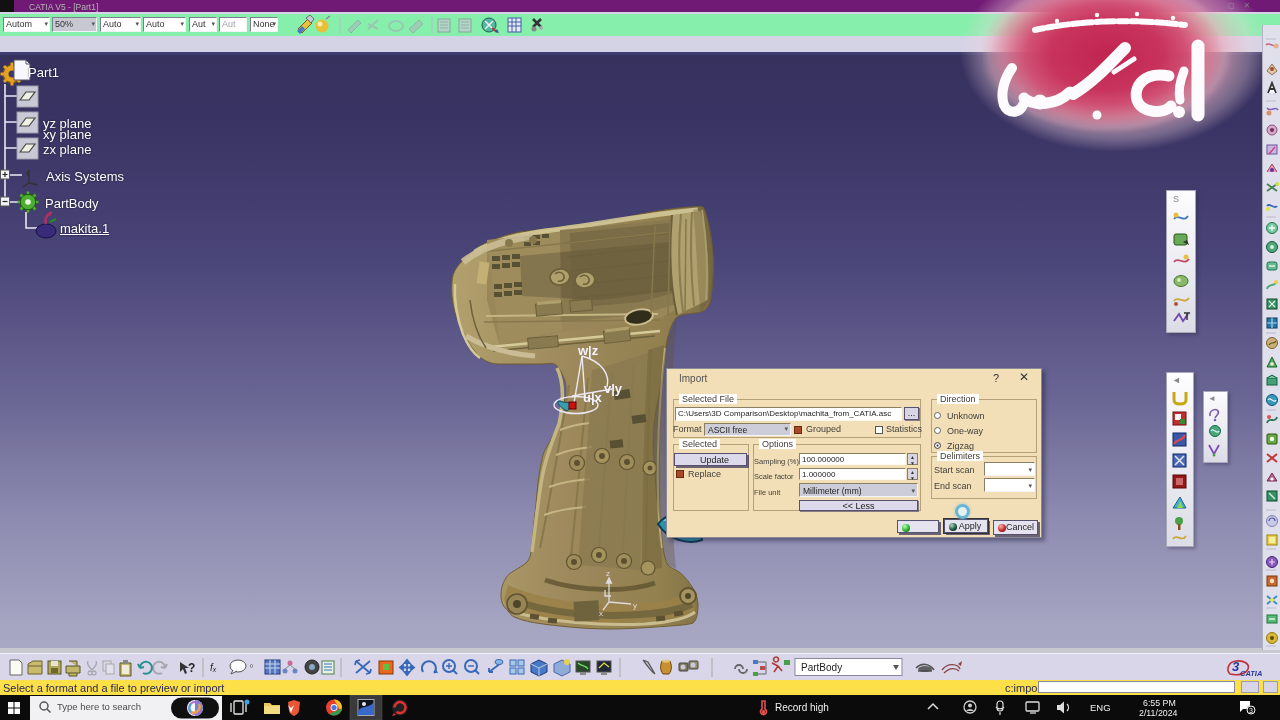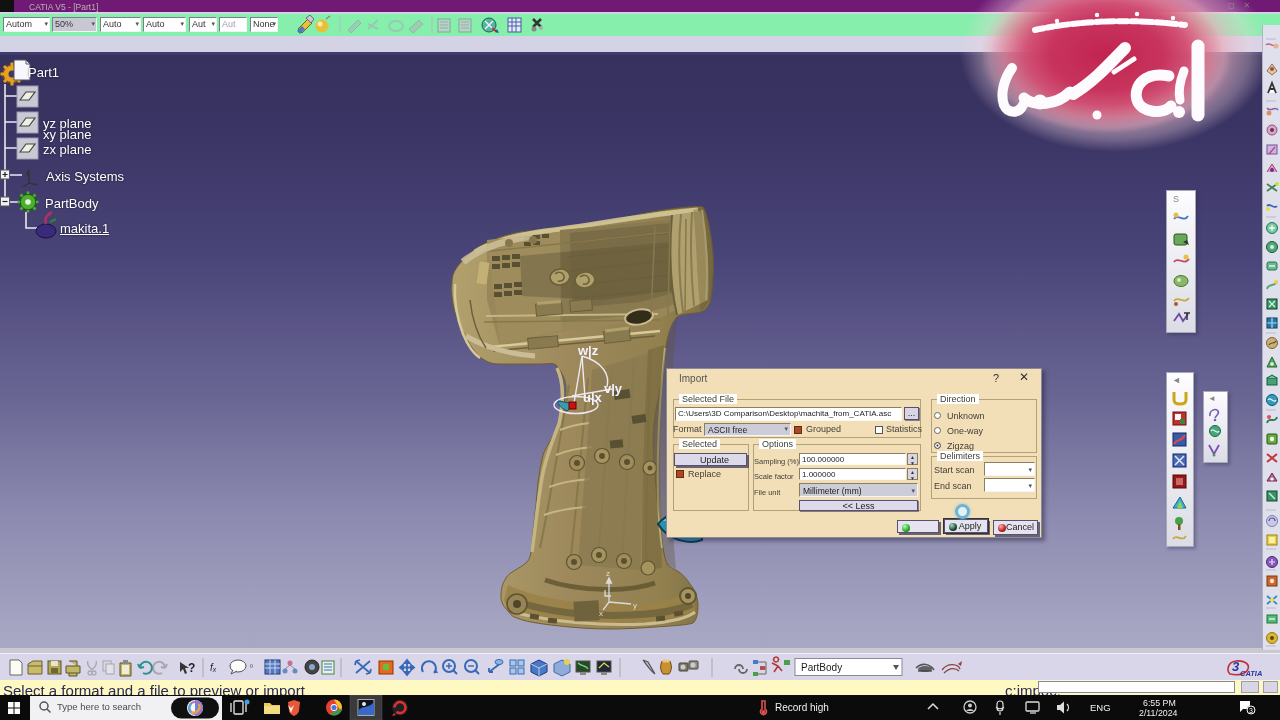--- a/index.html
+++ b/index.html
@@ -16,21 +16,21 @@
 #topbar{left:0;top:14px;width:1280px;height:22px;background:#86efac;}
 #topbar .cb{position:absolute;top:3px;height:15px;background:#fff;border:1px solid #9a9aa8;border-top-color:#7d7d90;border-left-color:#7d7d90;border-bottom-color:#f2f2f8;border-right-color:#f2f2f8;font-size:9px;color:#333;padding:1px 2px;}
 #topbar .cb .arr{position:absolute;right:1px;top:2px;font-size:7px;color:#555;}
 #sepline{left:0;top:52px;width:1280px;height:3px;background:#3e3c6e;}
 
 #viewport{left:0;top:55px;width:1280px;height:593px;background:linear-gradient(#37315e 0%,#3a3464 12%,#4a4578 34%,#6a6694 58%,#8d8bb0 78%,#a5a4c1 96%,#a9a8c4 100%);}
 #vplight{left:0;top:648px;width:1280px;height:5px;background:#c9c9d2;}
 
 #botbar{left:0;top:653px;width:1280px;height:27px;background:#d8d6e8;border-top:1px solid #f0eff8;}
 
-#statusbar{left:0;top:680px;width:1280px;height:15px;background:#fef9c3;font-size:15px;color:#2a2a55;}
+#statusbar{left:0;top:680px;width:1280px;height:15px;background:#fde047;font-size:11px;color:#2a2a55;}
 
 #taskbar{left:0;top:695px;width:1280px;height:25px;background:#0c0c0c;}
 .tree-label{position:absolute;color:#fff;font-size:13px;text-shadow:0 0 2px rgba(0,0,20,.8);}
 </style></head>
 <body>
 <div id="stage">
 
 <div class="abs" id="viewport"></div>
 <div class="abs" id="vplight"></div>
 

